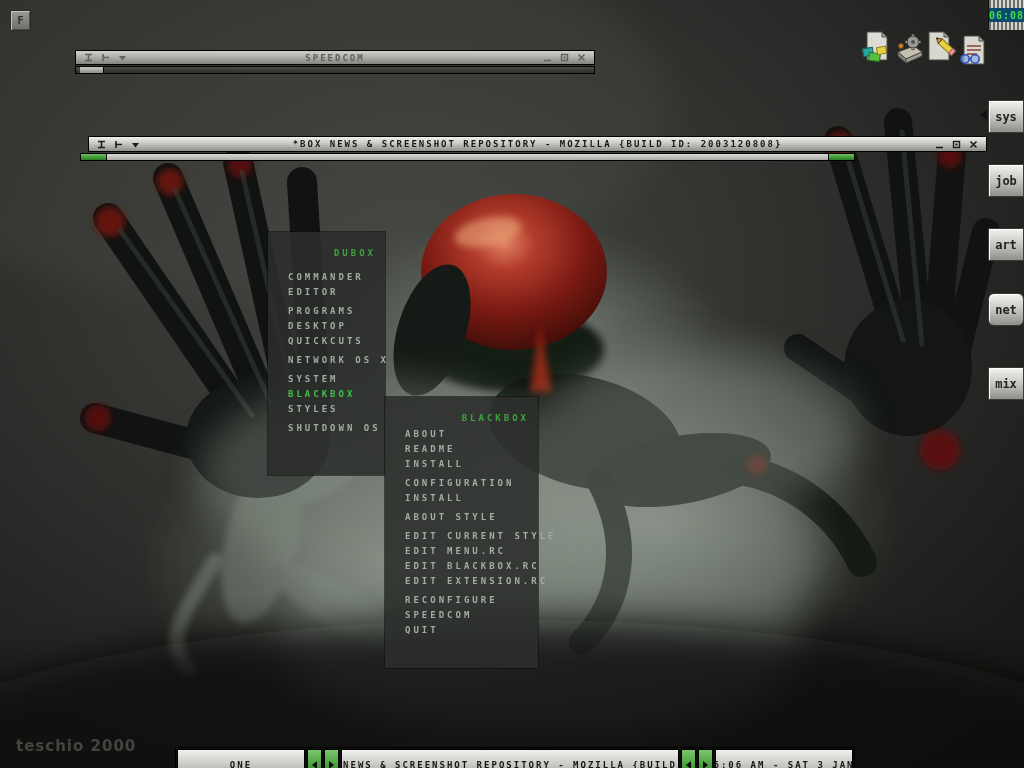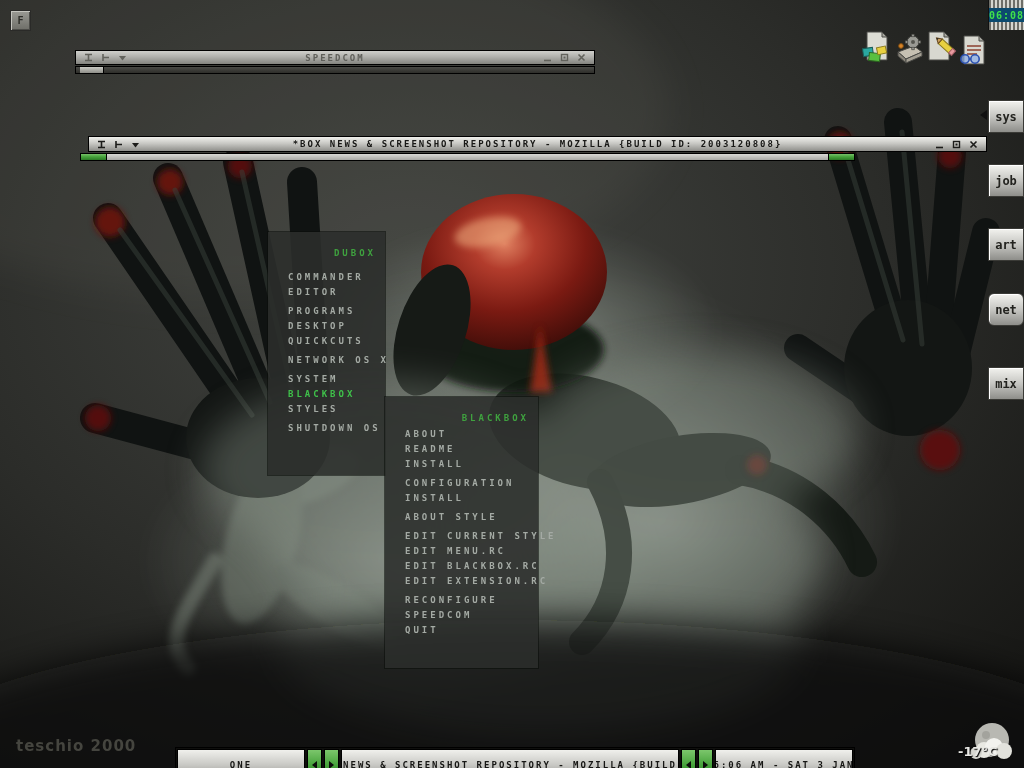--- a/index.html
+++ b/index.html
@@ -400,29 +400,14 @@
     <div class="tseg wintitle">*BOX NEWS &amp; SCREENSHOT REPOSITORY - MOZILLA {BUILD I...</div>
     <div class="tbtn">
         <span class="tri-l"></span>
       </div>
     <div class="tbtn">
         <span class="tri-r"></span>
       </div>
     <div class="tseg clock">6:06 AM - SAT 3 JAN</div>
   </div>
 
-  <div class="weather">
-    <svg width="74" height="50" viewBox="0 0 74 50">
-      <circle cx="42" cy="22" r="17" fill="#b8b8b2"></circle>
-      <circle cx="36" cy="17" r="4" fill="#9a9a94" opacity="0.7"></circle>
-      <circle cx="48" cy="26" r="3" fill="#9a9a94" opacity="0.6"></circle>
-      <g fill="#ececе8"></g>
-      <g fill="#ececE8">
-        <circle cx="34" cy="32" r="8" fill="#e8e8e2"></circle>
-        <circle cx="44" cy="29" r="9" fill="#f2f2ee"></circle>
-        <circle cx="54" cy="33" r="8" fill="#e2e2dc"></circle>
-        <circle cx="26" cy="35" r="6" fill="#d8d8d2"></circle>
-      </g>
-    </svg>
-    <div class="temp">-17°C</div>
-  </div>
 
 </div>
 
 </body></html>

